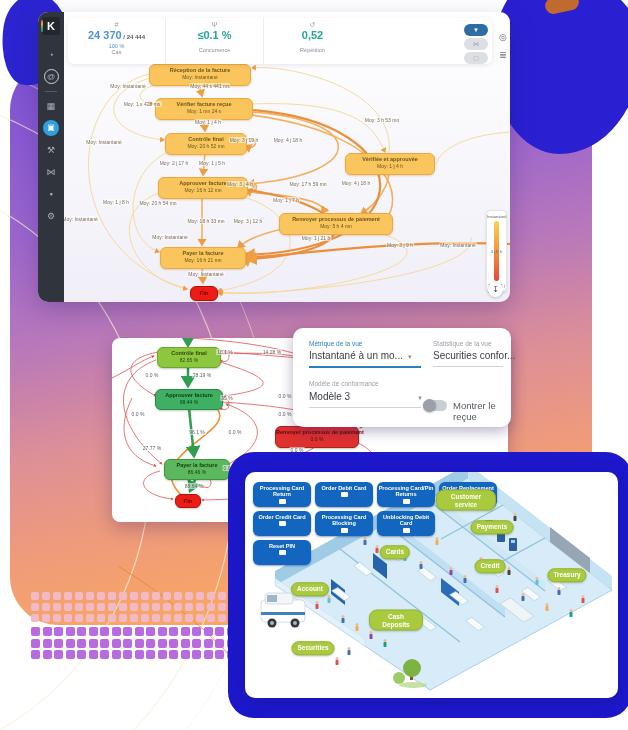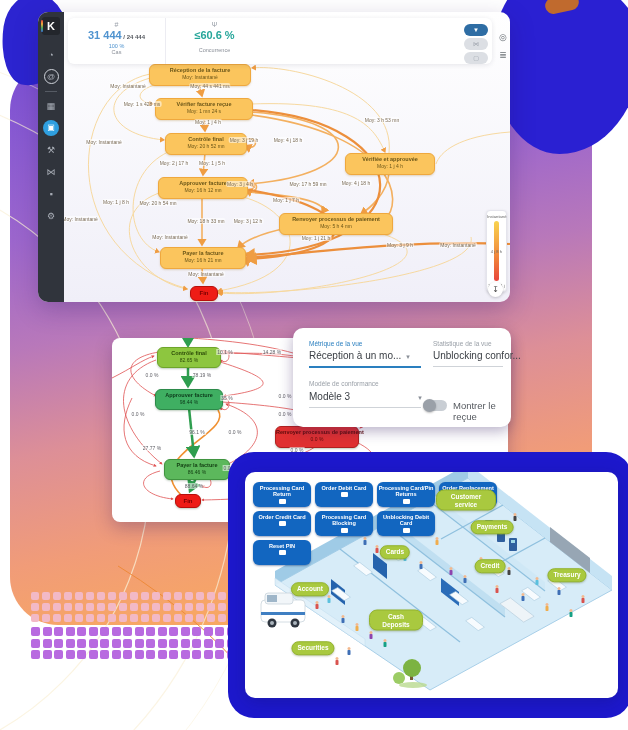--- a/index.html
+++ b/index.html
@@ -412,29 +412,35 @@
         <div class="sb-ic">⚒</div>
         <div class="sb-ic">⋈</div>
         <div class="sb-ic">▪</div>
         <div class="sb-ic">⚙</div>
       </div>
   </div>
 
   <div class="abs" id="header-strip">
       <div class="stat-card">
         <div class="stat-ic">#</div>
-        <div class="stat-val" style="color: rgb(79, 147, 207);"><span>31 444</span><span class="stat-total"> / 24 444</span></div>
+        <div class="stat-val" style="color: rgb(79, 147, 207);"><span>24 370</span><span class="stat-total"> / 24 444</span></div>
         <div class="stat-sub" style="color: rgb(79, 147, 207);">100 %</div>
         <div class="stat-label">Cas</div>
       </div>
       <div class="stat-card">
         <div class="stat-ic">Ψ</div>
-        <div class="stat-val" style="color: rgb(38, 166, 154);"><span>≤60.6 %</span></div>
+        <div class="stat-val" style="color: rgb(38, 166, 154);"><span>≤0.1 %</span></div>
         <div class="stat-sub">&nbsp;</div>
         <div class="stat-label">Concurrence</div>
+      </div>
+      <div class="stat-card">
+        <div class="stat-ic">↺</div>
+        <div class="stat-val" style="color: rgb(38, 166, 154);"><span>0,52</span></div>
+        <div class="stat-sub">&nbsp;</div>
+        <div class="stat-label">Répétition</div>
       </div>
     </div>
   <div class="abs" id="pills" style="left:426px;top:10px;">
       <div class="pill pill-active">▼</div>
       <div class="pill">⋈</div>
       <div class="pill">▢</div>
     </div>
   <div class="abs" id="side-ics">
       <div class="side-ic">◎</div>
       <div class="side-ic">≣</div>
@@ -444,24 +450,24 @@
     <div class="abs" id="legend-bar"></div>
     <div class="leg-lab" style="top:3px;">Instantané</div>
     <div class="leg-lab" style="top:38px;">4 j 8 h</div>
     <div class="leg-lab" style="top:72px;">1 sem 1 j</div>
   </div>
   <div class="abs" id="dl-btn"><span>↧</span></div>
 </div>
 
 <div class="abs" id="metric-card">
   <div class="m-label blue" style="left:16px;top:12px;">Métrique de la vue</div>
-  <div class="m-select" style="left:16px;top:22px;"><span>Réception à un mo...</span><span class="caret">▾</span></div>
+  <div class="m-select" style="left:16px;top:22px;"><span>Instantané à un mo...</span><span class="caret">▾</span></div>
   <div class="m-line blue" style="left:16px;top:38px;width:112px;"></div>
   <div class="m-label" style="left:140px;top:12px;">Statistique de la vue</div>
-  <div class="m-select" style="left:140px;top:22px;"><span>Unblocking confor...</span></div>
+  <div class="m-select" style="left:140px;top:22px;"><span>Securities confor...</span></div>
   <div class="m-line" style="left:140px;top:38px;width:70px;"></div>
   <div class="m-label" style="left:16px;top:52px;">Modèle de conformance</div>
   <div class="m-select" style="left:16px;top:63px;"><span>Modèle 3</span><span class="caret" style="margin-left:68px;">▾</span></div>
   <div class="m-line" style="left:16px;top:79px;width:112px;"></div>
   <div id="toggle">
       <span class="knob"></span>
     </div>
   <div id="toggle-label">Montrer le reçue</div>
 </div>
 

